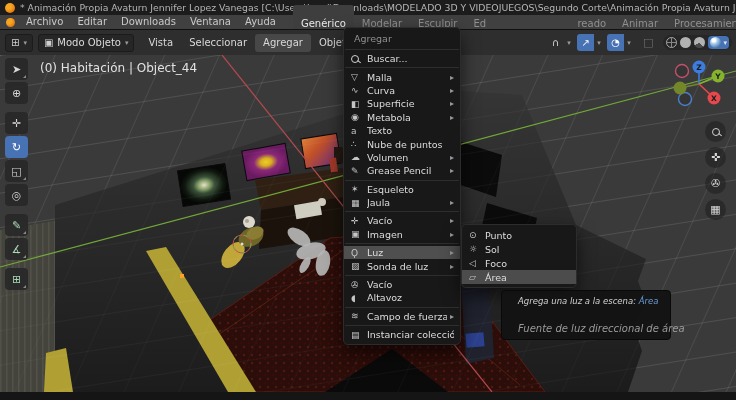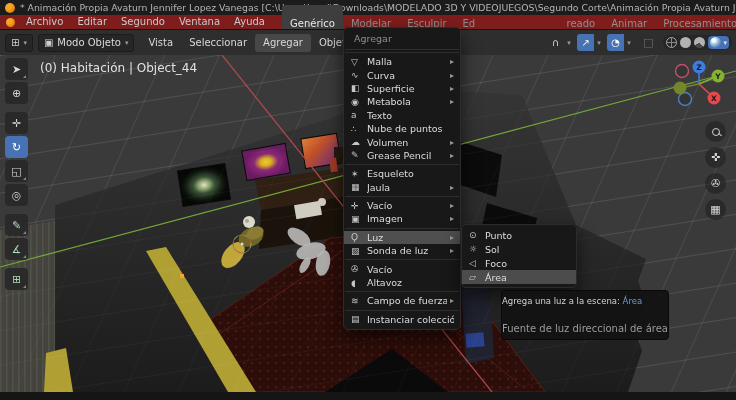--- a/index.html
+++ b/index.html
@@ -9,21 +9,21 @@
 
   
   .titlebar { position:absolute; left:0; top:0; width:736px; height:15px;
     background:#1c1c1c; display:flex; align-items:center; gap:5px; padding-left:5px; }
   .blogo { width:10px; height:10px; border-radius:50%;
     background:radial-gradient(circle at 35% 35%, #f5a623 0 30%, #e87d0d 70%, #b35c00 100%); flex:0 0 auto; }
   .titletext { font-size:9.3px; color:#b5b5b5; white-space:nowrap; letter-spacing:0; }
 
   
   .menubar { position:absolute; left:0; top:15px; width:736px; height:14px;
-    background:#7f1d1d; display:flex; align-items:center; font-size:10px; color:#c9c9c9; }
+    background:#404040; display:flex; align-items:center; font-size:10px; color:#c9c9c9; }
   .menubar .blogo { margin:0 4px 0 6px; width:9px; height:9px; }
   .mb-item { padding:0 7px; height:14px; line-height:14px; cursor:default; }
   .tabs { display:flex; align-items:flex-end; height:14px; margin-left:10px; }
   .tab { padding:12px 8px; height:14px; line-height:14px; color:#8f8f8f; font-size:10px; white-space:nowrap; }
   .tab.active { background:#3e3e3e; color:#e8e8e8; border-radius:3px 3px 0 0; }
   .tab:nth-child(4) { width:104px; overflow:hidden; }
 
   
   .vheader { position:absolute; left:0; top:29px; width:736px; height:26px;
     background:#2e2e2e; border-top:1px solid #111; display:flex; align-items:center;
@@ -96,21 +96,21 @@
 
   
   .submenu { position:absolute; left:461px; top:224px; width:116px; background:#181818;
     border:1px solid #2c2c2c; border-radius:5px; box-shadow:0 8px 18px rgba(0,0,0,.6);
     z-index:51; padding:3px 0; }
   .submenu .mitem { height:14px; }
   .submenu .mitem.hl { background:#4c4c4c; }
 
   
   .tooltip { position:absolute; left:501px; top:290px; background:rgba(19,19,19,.96);
-    border:1px solid #090909; border-radius:4px; padding:5px 0; z-index:52; max-width:170px; }
+    border:1px solid #090909; border-radius:4px; padding:5px 16px; z-index:52; max-width:170px;font-style:italic; }
   .tt1 { font-size:8.5px; color:#d2d2d2; white-space:nowrap; }
   .tt1 .ttval { color:#6a9bd8; }
   .tt2 { font-size:10px; color:#9a9a9a; white-space:nowrap; margin-top:17px; }
 
   .statusbar { position:absolute; left:0; top:392px; width:736px; height:8px; background:#151515; }
 </style>
 </head>
 <body>
 
 <div class="window">
@@ -118,21 +118,21 @@
   <div class="titlebar">
     <span class="blogo"></span>
     <span class="titletext">* Animación Propia Avaturn Jennifer Lopez Vanegas [C:\Users\jenni\Downloads\MODELADO 3D Y VIDEOJUEGOS\Segundo Corte\Animación Propia Avaturn Jennifer Lopez Vanegas.blend] - Blender 5.0.1</span>
   </div>
 
   <div class="menubar">
     <span class="blogo"></span>
     <div style="display:flex" id="topmenus">
         <span class="mb-item">Archivo</span>
         <span class="mb-item">Editar</span>
-        <span class="mb-item">Segundo</span>
+        <span class="mb-item">Downloads</span>
         <span class="mb-item">Ventana</span>
         <span class="mb-item">Ayuda</span>
       </div>
     <div class="tabs" id="tabs">
         <span class="tab active">Genérico</span>
         <span class="tab">Modelar</span>
         <span class="tab">Esculpir</span>
         <span class="tab">Ed</span>
         <span class="tab">reado</span>
         <span class="tab">Animar</span>
@@ -339,20 +339,26 @@
         <div class="navbtn">✜</div>
         <div class="navbtn">✇</div>
         <div class="navbtn">▦</div>
       </div>
   </div>
 
   <div class="popup" id="addmenu">
     <div class="popup-title">Agregar</div>
     <div class="msep"></div>
     <div id="addmenu-items">
+        <div class="mitem">
+          <span class="micon">
+            <span class="magicon"></span>
+          </span>
+          <span class="mlabel">Buscar...</span>
+        </div>
         <div class="msep"></div>
         <div class="mitem">
           <span class="micon">▽</span>
           <span class="mlabel">Malla</span>
           <span class="marrow">▸</span>
         </div>
         <div class="mitem">
           <span class="micon">∿</span>
           <span class="mlabel">Curva</span>
           <span class="marrow">▸</span>

